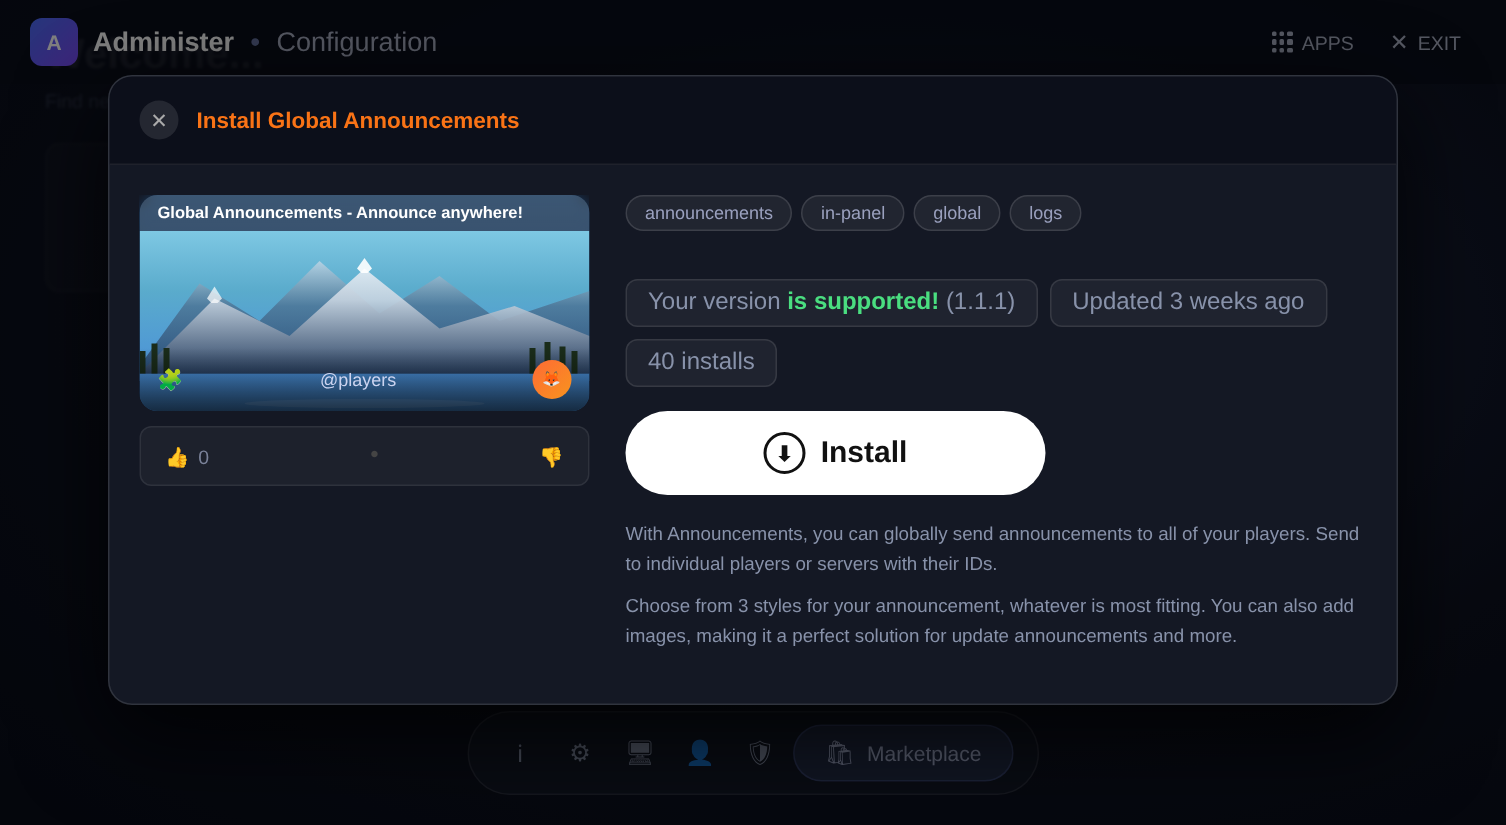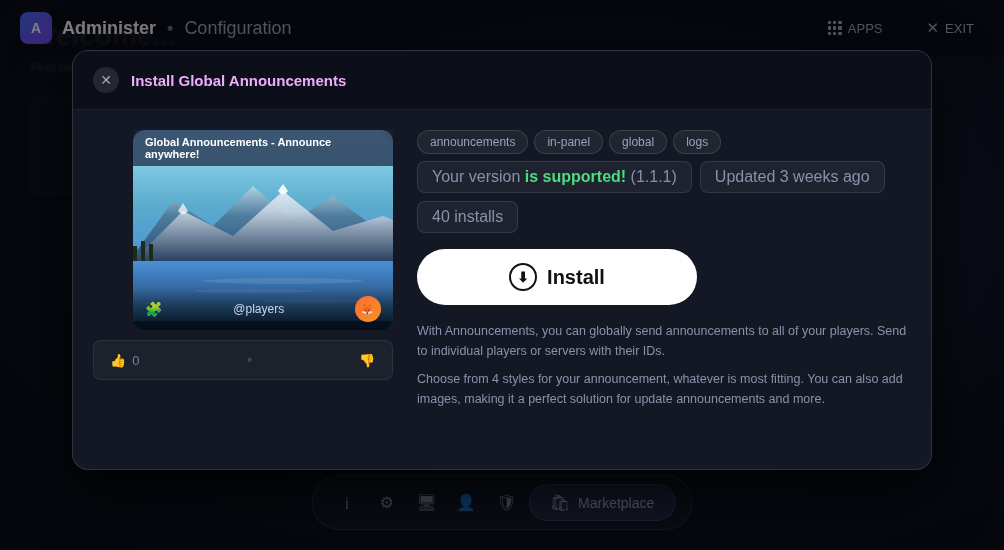--- a/index.html
+++ b/index.html
@@ -54,21 +54,21 @@
     .app-title {
       font-size: 18px;
       font-weight: 600;
       color: #ffffff;
       text-align: right;
     }
 
     .topbar-right {
       display: flex;
       align-items: center;
-      gap: 24px;
+      gap: 4px;
     }
 
     .topbar-btn {
       display: flex;
       align-items: center;
       gap: 6px;
       color: #aab0c4;
       font-size: 13px;
       cursor: pointer;
       background: none;
@@ -201,42 +201,41 @@
       color: #aaa;
       font-size: 14px;
       display: flex;
       align-items: center;
       justify-content: center;
     }
 
     .modal-title {
       font-size: 15px;
       font-weight: 600;
-      color: #f0abfc;
+      color: #f97316;
     }
 
     .modal-body {
       display: flex;
       padding: 20px;
       gap: 24px;
     }
 
     
     .modal-left {
       width: 300px;
       flex-shrink: 0;
     }
 
     .app-image-card {
       background: linear-gradient(180deg, #1a3a5c 0%, #0a1f3a 100%);
       border-radius: 12px;
       overflow: hidden;
       position: relative;
-      height: 200px;
-      margin-left: 40px;
+      height: 144px;
     }
 
     .image-title-bar {
       background: rgba(255,255,255,0.15);
       padding: 6px 12px;
       font-size: 11px;
       font-weight: 600;
       color: #fff;
       backdrop-filter: blur(4px);
     }
@@ -307,21 +306,21 @@
       color: #6672a0;
       letter-spacing: 1px;
       text-transform: uppercase;
       margin-bottom: 8px;
     }
 
     .tags-row {
       display: flex;
       flex-wrap: wrap;
       gap: 6px;
-      margin-bottom: 7px;
+      margin-bottom: 32px;
     }
 
     .tag {
       padding: 4px 12px;
       border-radius: 20px;
       background: rgba(255,255,255,0.06);
       border: 1px solid rgba(255,255,255,0.12);
       font-size: 12px;
       color: #9aa0be;
       cursor: pointer;
@@ -569,21 +568,21 @@
         </div>
 
         <div style="margin-top: 14px;">
           <button class="install-btn">
             <div class="install-icon">⬇</div>
             <span>Install</span>
           </button>
         </div>
 
         <p class="description-text">With Announcements, you can globally send announcements to all of your players. Send to individual players or servers with their IDs.</p>
-        <p class="description-text" style="margin-top:8px;">Choose from 4 styles for your announcement, whatever is most fitting. You can also add images, making it a perfect solution for update announcements and more.</p>
+        <p class="description-text" style="margin-top:8px;">Choose from 3 styles for your announcement, whatever is most fitting. You can also add images, making it a perfect solution for update announcements and more.</p>
       </div>
     </div>
   </div>
 </div>
 
 <div class="search-bar">
   <span style="font-size:14px;">🔍</span>
   <span>Type an App ID, Name, or app server URL...</span>
 </div>
 

